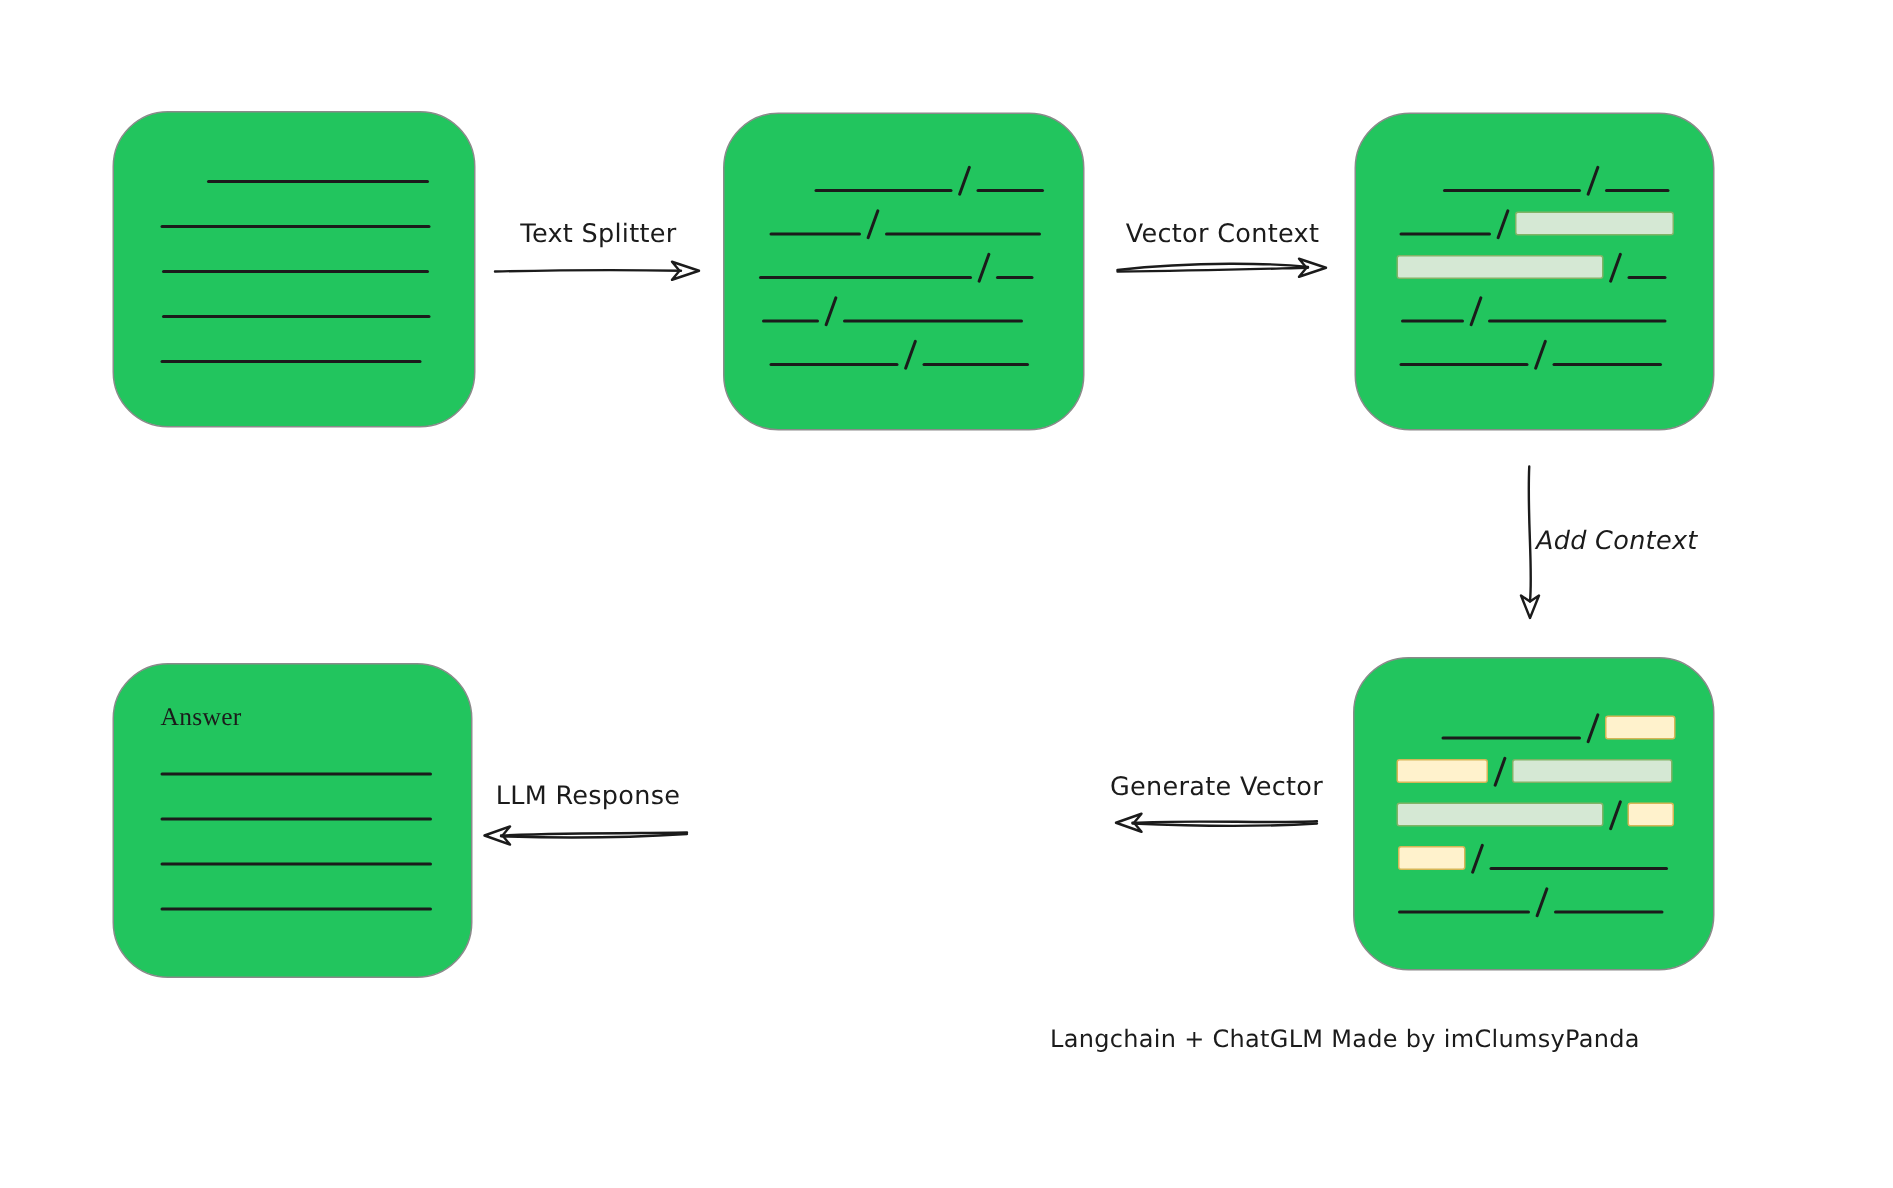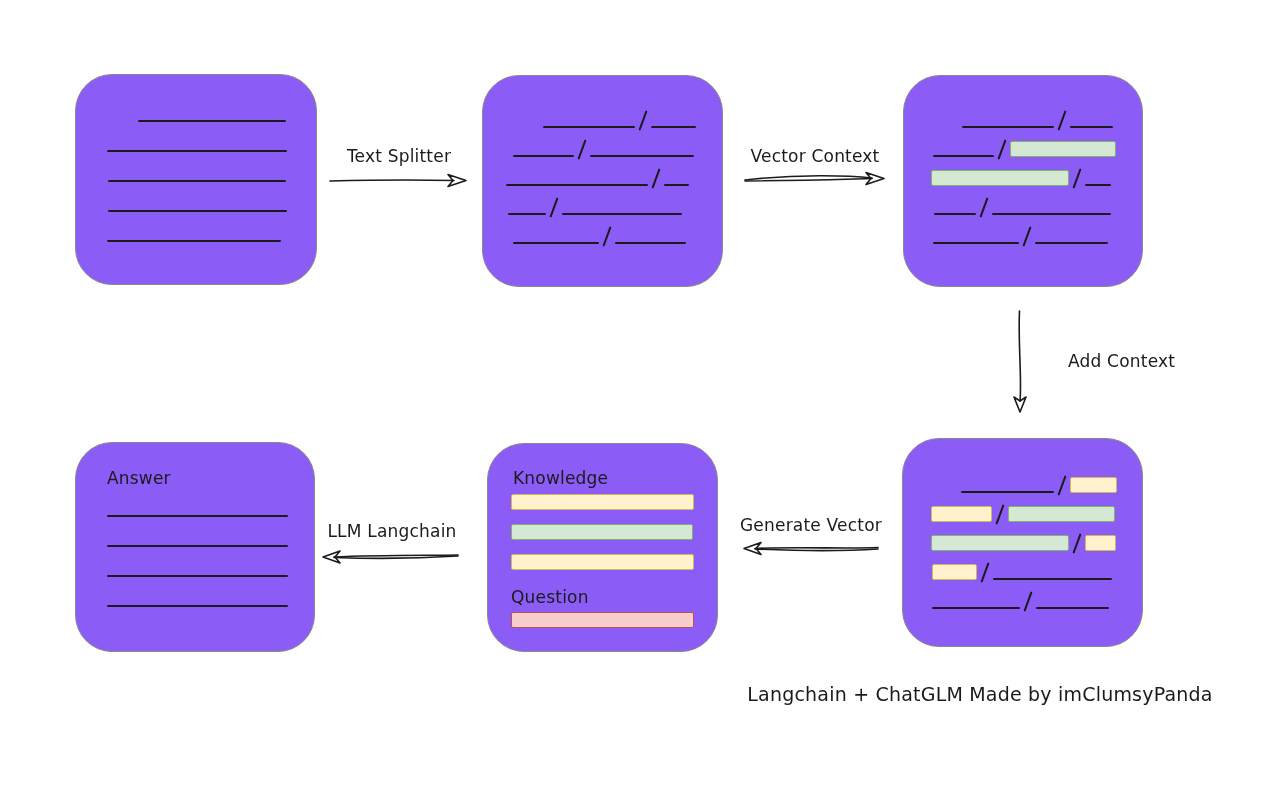--- a/index.html
+++ b/index.html
@@ -2,21 +2,21 @@
 <html><head>
 <meta charset="utf-8">
 <style>
   html,body{margin:0;padding:0;background:#ffffff;}
   .canvas{
     position:relative;width:1262px;height:792px;background:#ffffff;
     font-family:"DejaVu Sans",sans-serif;color:#1b1b1b;overflow:hidden;
   }
   .box{
     position:absolute;border:1.5px solid #8a8a8a;border-radius:37px;
-    background:#8b5cf6;box-sizing:border-box;
+    background:#22c55e;box-sizing:border-box;font-family:Liberation Serif, serif;
   }
   .rows{display:flex;flex-direction:column;}
   .row{display:flex;align-items:flex-end;height:17px;}
   .seg-line{display:block;height:2px;background:#1b1b1b;border-radius:1px;}
   .slash{
     display:block;width:2px;height:21px;background:#1b1b1b;border-radius:1px;
     transform:rotate(20deg);margin:0 7px -3px 7px;
   }
   .chunk{display:block;height:16px;border:1.4px solid;border-radius:2px;box-sizing:border-box;}
 
@@ -45,35 +45,35 @@
   .box-answer .rows{padding-top:12px;gap:13px;}
 
   .node-title{font-size:17px;font-weight:500;letter-spacing:0.2px;}
 
   .flow-label{
     position:absolute;font-size:17px;font-weight:500;text-align:center;
     white-space:nowrap;letter-spacing:0.2px;
   }
   .lbl-text-splitter{left:328px;top:146px;width:142px;}
   .lbl-vector-search{left:742px;top:146px;width:146px;}
-  .lbl-add-context{left:1068px;top:351px;text-align:right;}
+  .lbl-add-context{left:1024px;top:351px;text-align:right;font-style:italic;}
   .lbl-generate-prompt{left:736px;top:515px;width:150px;}
   .lbl-llm-response{left:321px;top:521px;width:142px;}
 
   .arrow{position:absolute;overflow:visible;}
   .arrow path{stroke:#1b1b1b;stroke-width:1.6;fill:none;stroke-linecap:round;stroke-linejoin:round;}
   .arr-text-splitter{left:328px;top:171px;}
   .arr-vector-search{left:742px;top:168px;}
   .arr-add-context{left:1010px;top:309px;}
   .arr-generate-prompt{left:741px;top:539px;}
   .arr-llm-response{left:319px;top:547px;}
 
   .caption{
-    position:absolute;left:700px;top:683px;width:560px;text-align:center;
-    font-size:19px;font-weight:500;letter-spacing:0.2px;
+    position:absolute;left:700px;top:683px;width:560px;text-align:left;
+    font-size:16px;font-weight:500;letter-spacing:0.2px;
   }
 </style>
 </head>
 <body>
 
 <div class="canvas">
 
   <div class="box box-document">
     <div class="rows">
         <div class="row" style="margin-left: 62px;">
@@ -203,34 +203,22 @@
       </div>
   </div>
 
   <div class="flow-label lbl-generate-prompt">Generate Vector</div>
   <svg class="arrow arr-generate-prompt" width="140" height="20" viewBox="0 0 140 20">
     <path d="M14,9.5 C55,7.5 105,10 137,8.5"></path>
     <path d="M14,10 C60,12 105,12 137,10"></path>
     <path d="M20,3.5 L3,9.5 L20,15.5 L15,9.5 Z"></path>
   </svg>
 
-  <div class="box box-prompt">
-    <div class="node-title t-knowledge">Knowledge</div>
-    <div class="bars bars-knowledge">
-        <span class="chunk" style="width: 183px; background: rgb(255, 242, 204); border-color: rgb(214, 182, 86);"></span>
-        <span class="chunk" style="width: 182px; background: rgb(213, 232, 212); border-color: rgb(130, 179, 102);"></span>
-        <span class="chunk" style="width: 183px; background: rgb(255, 242, 204); border-color: rgb(214, 182, 86);"></span>
-      </div>
-    <div class="node-title t-question">Question</div>
-    <div class="bars bars-question">
-        <span class="chunk" style="width: 183px; background: rgb(248, 206, 204); border-color: rgb(184, 84, 80);"></span>
-      </div>
-  </div>
-
-  <div class="flow-label lbl-llm-response">LLM Langchain</div>
+
+  <div class="flow-label lbl-llm-response">LLM Response</div>
   <svg class="arrow arr-llm-response" width="142" height="20" viewBox="0 0 142 20">
     <path d="M15,10 C60,8 115,8.5 139,8"></path>
     <path d="M15,10.5 C70,12.5 115,10.5 139,9"></path>
     <path d="M21,4 L4,10 L21,16 L16,10 Z"></path>
   </svg>
 
   <div class="box box-answer">
     <div class="node-title t-answer">Answer</div>
     <div class="rows">
         <div class="row" style="margin-left: 31px;">

